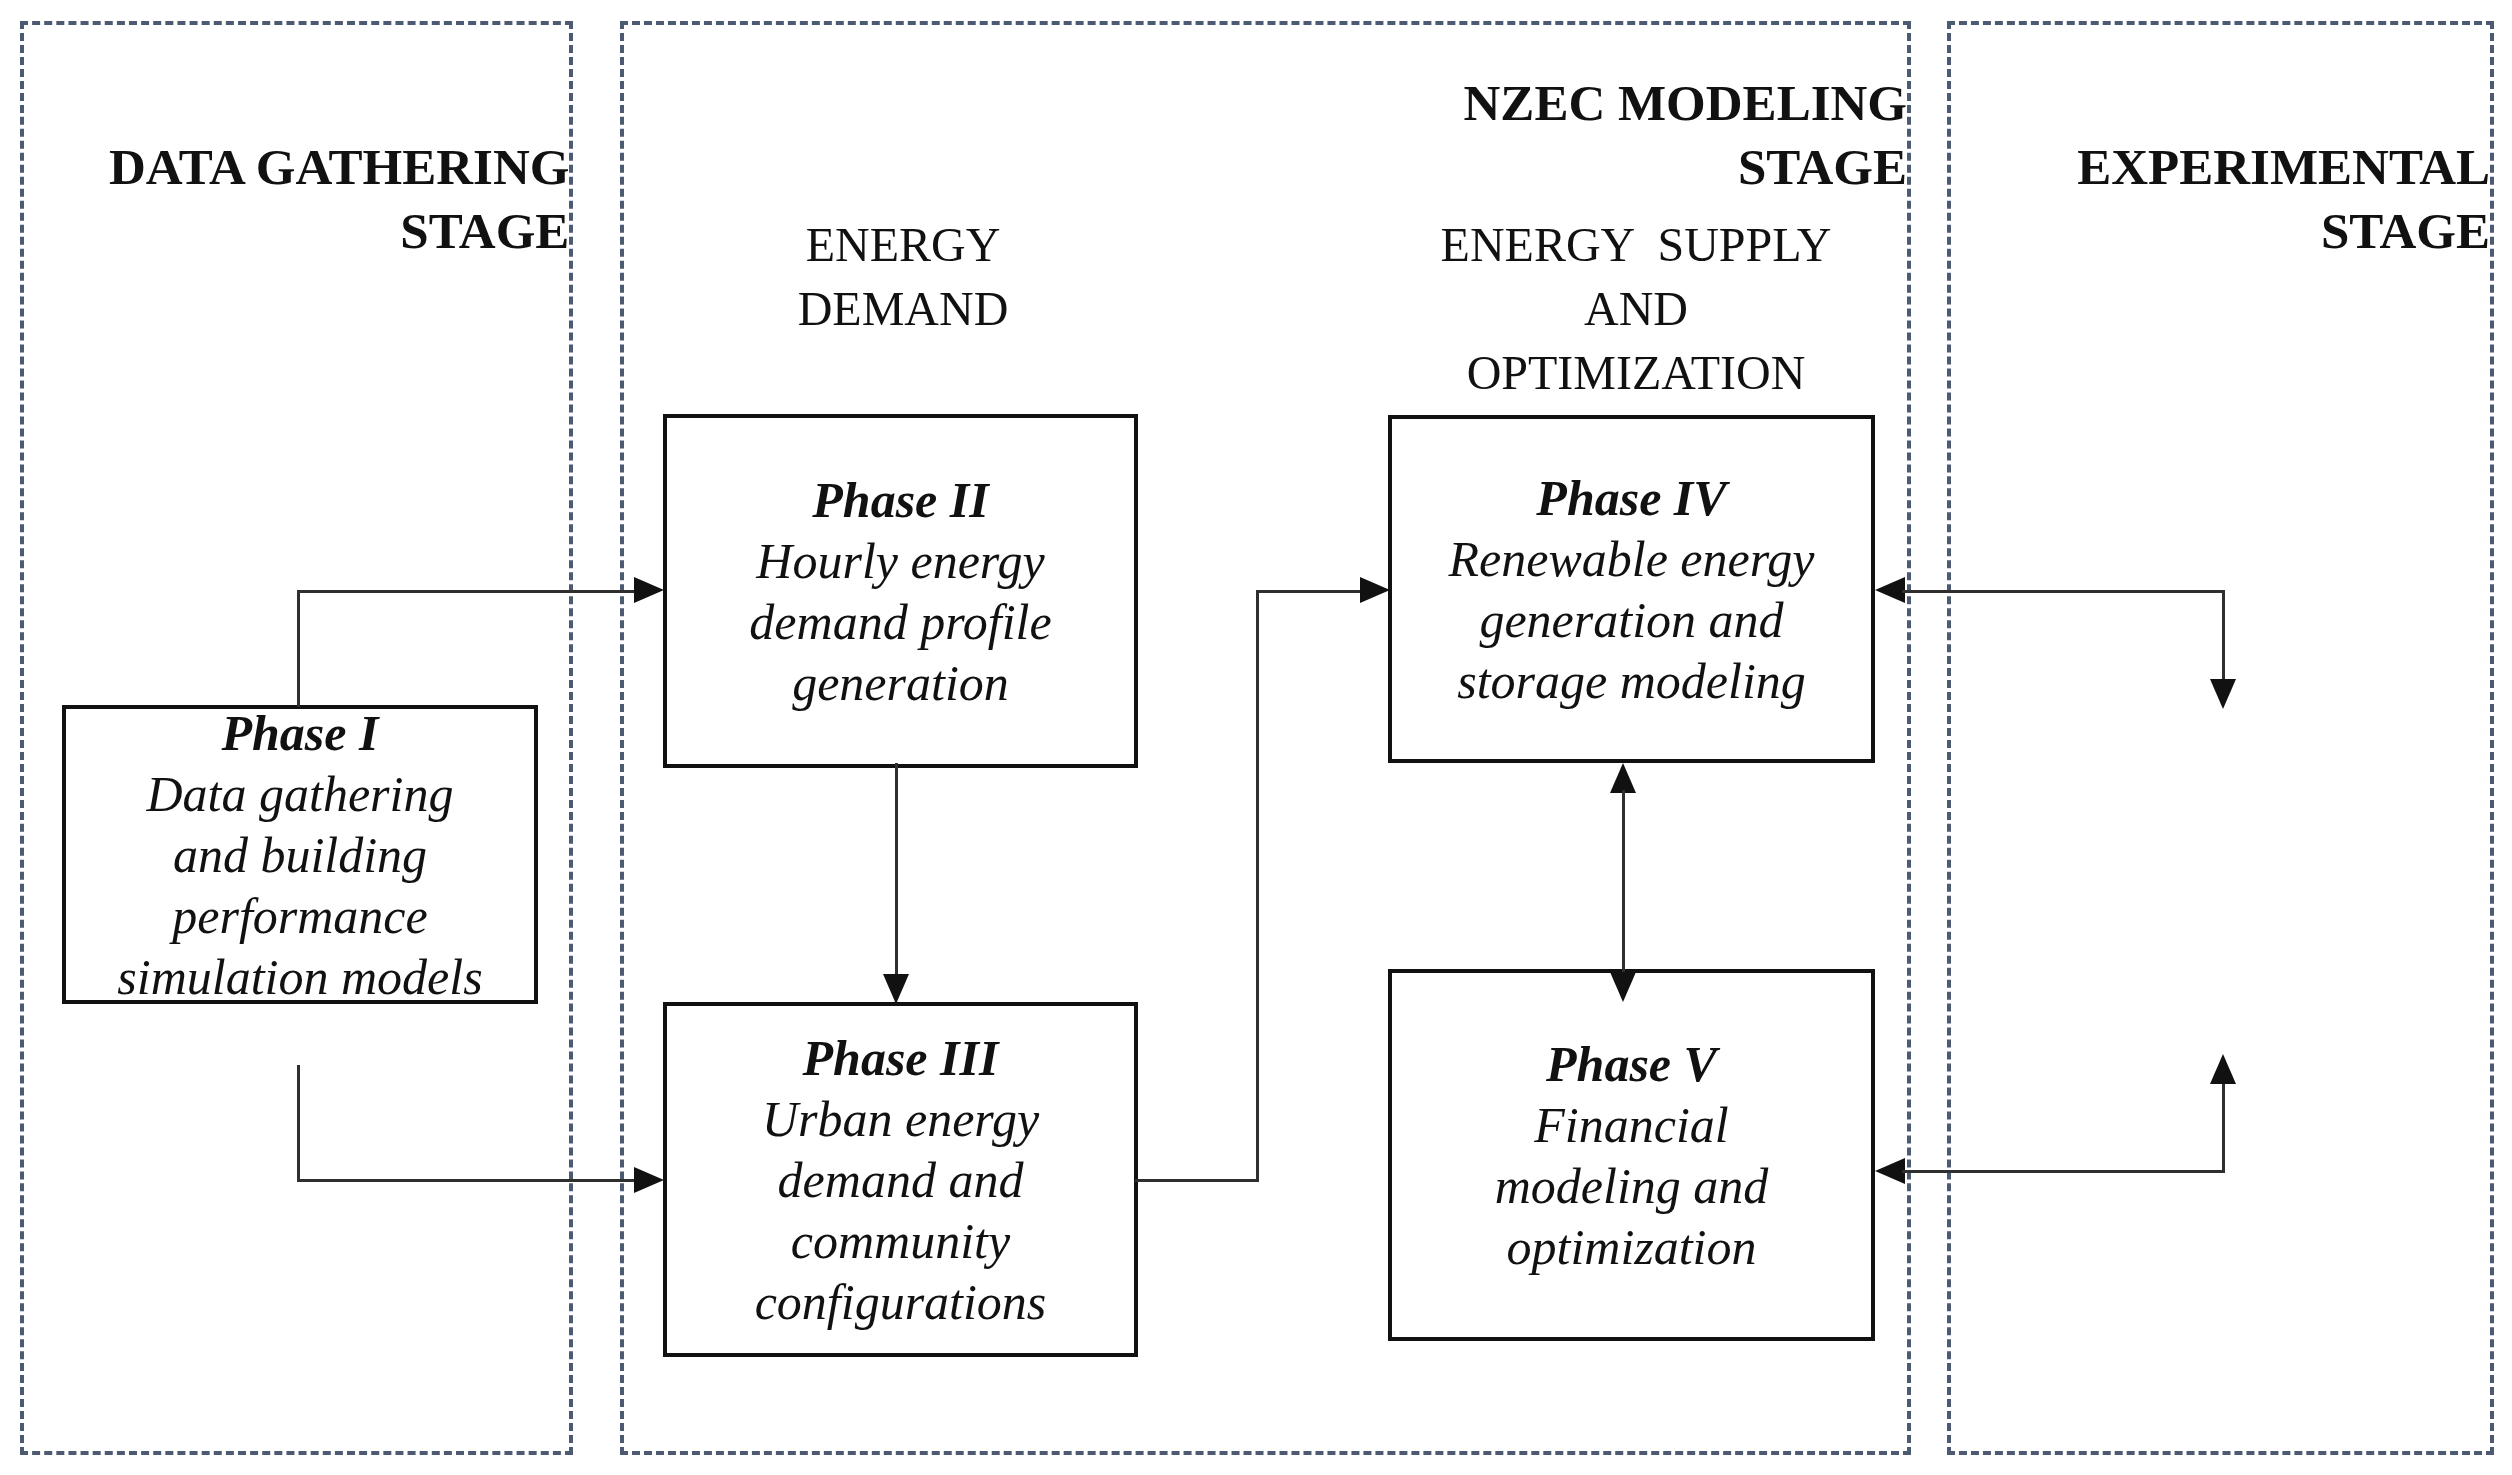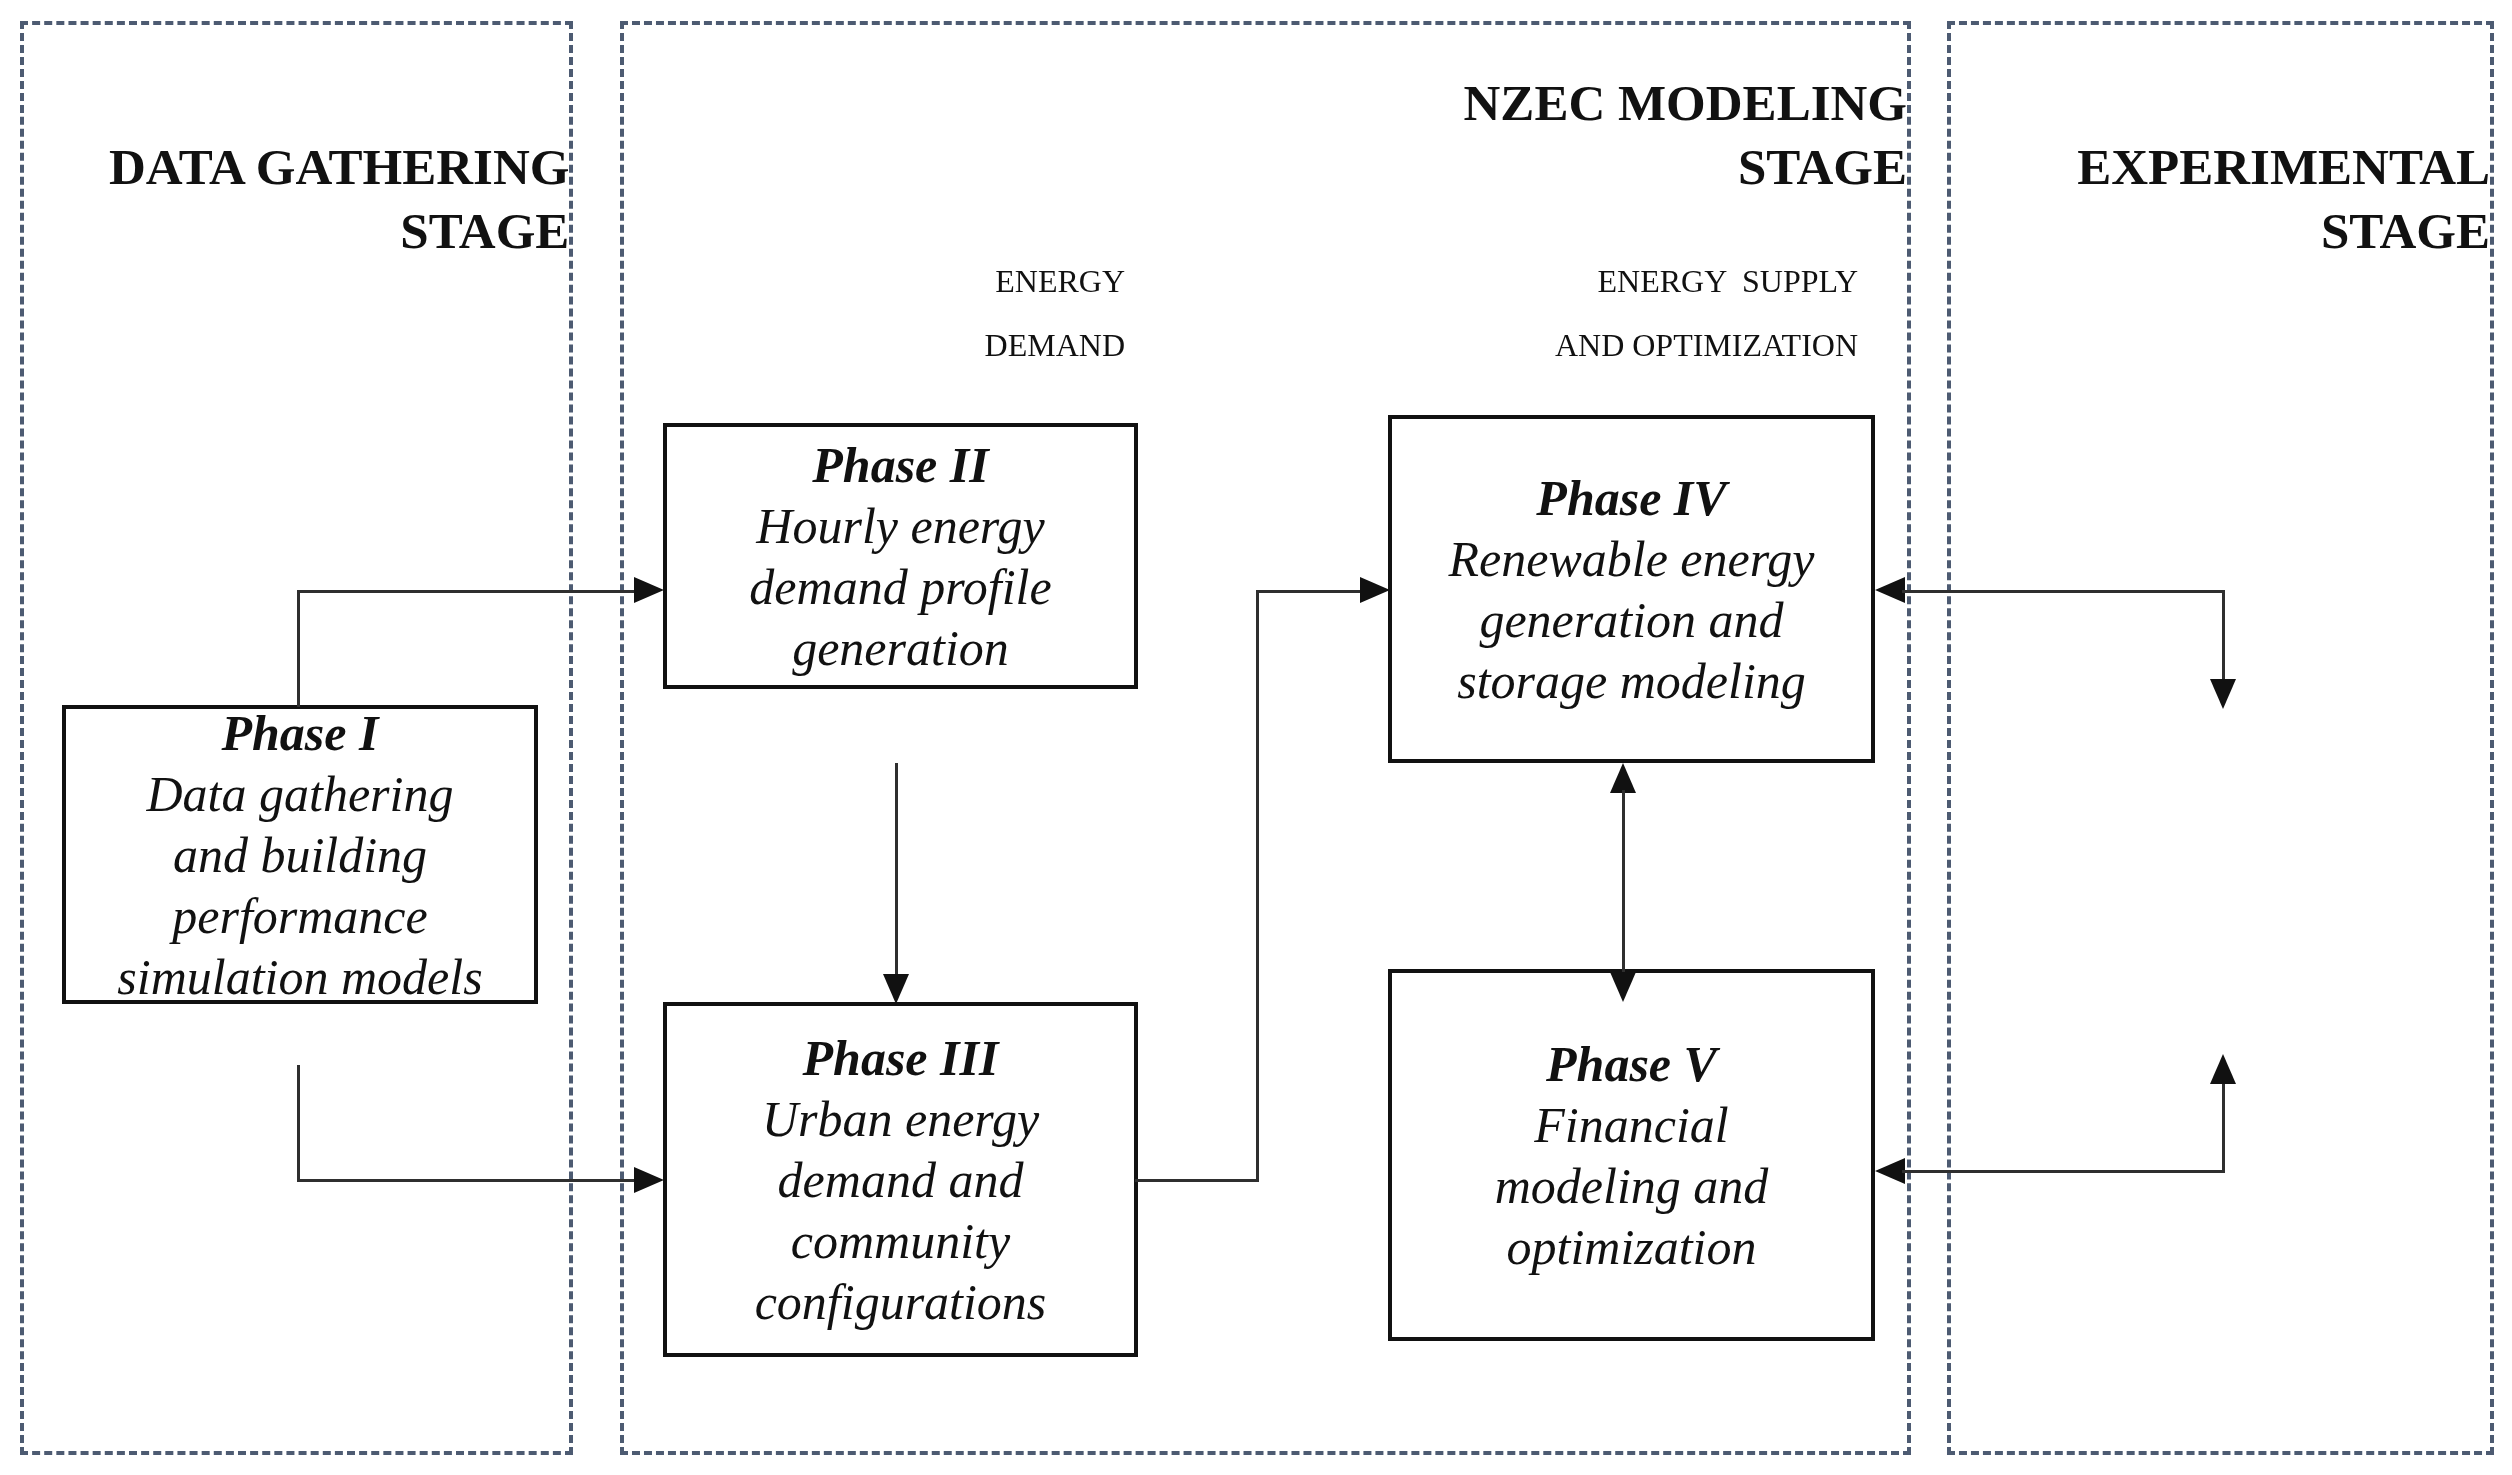--- a/index.html
+++ b/index.html
@@ -27,43 +27,42 @@
     text-align:right;font-weight:bold;
     font-size:51px;line-height:64px;
     white-space:pre-wrap;
   }
   #stage-left .stage-title{top:110px;}
   #stage-mid .stage-title{top:46px;}
   #stage-right .stage-title{top:110px;}
 
   .col-label{
     position:absolute;
-    text-align:right;
-    font-size:32px;line-height:64px;
+    text-align:center;
+    font-size:48px;line-height:64px;
     white-space:pre-wrap;
-    margin-top:36px;
   }
   #col-demand{left:57px;top:188px;width:444px;}
   #col-supply{left:790px;top:188px;width:444px;}
 
   
   .phase{
     position:absolute;
     border:4.4px solid #111111;
     box-sizing:border-box;
     background:#ffffff;
     display:flex;flex-direction:column;
     justify-content:center;align-items:center;
     text-align:center;
   }
   .phase-label{font-weight:bold;font-style:italic;font-size:50px;line-height:62px;}
   .phase-desc{font-style:italic;font-size:50px;line-height:61px;white-space:pre-wrap;}
 
   #phase1{left:62px;top:705px;width:476px;height:299px;}
-  #phase2{left:663px;top:423px;width:475px;height:266px;}
+  #phase2{left:663px;top:414px;width:475px;height:354px;}
   #phase3{left:663px;top:1002px;width:475px;height:355px;}
   #phase4{left:1388px;top:415px;width:487px;height:348px;}
   #phase5{left:1388px;top:969px;width:487px;height:372px;}
   #phase6{left:1992px;top:707px;width:465px;height:350px;}
 
   
   .line{position:absolute;background:#2f2f2f;}
   .arrow{position:absolute;width:0;height:0;}
   .arrow.right{border-top:13.3px solid transparent;border-bottom:13.3px solid transparent;border-left:30px solid #111111;}
   .arrow.left {border-top:13.3px solid transparent;border-bottom:13.3px solid transparent;border-right:30px solid #111111;}

